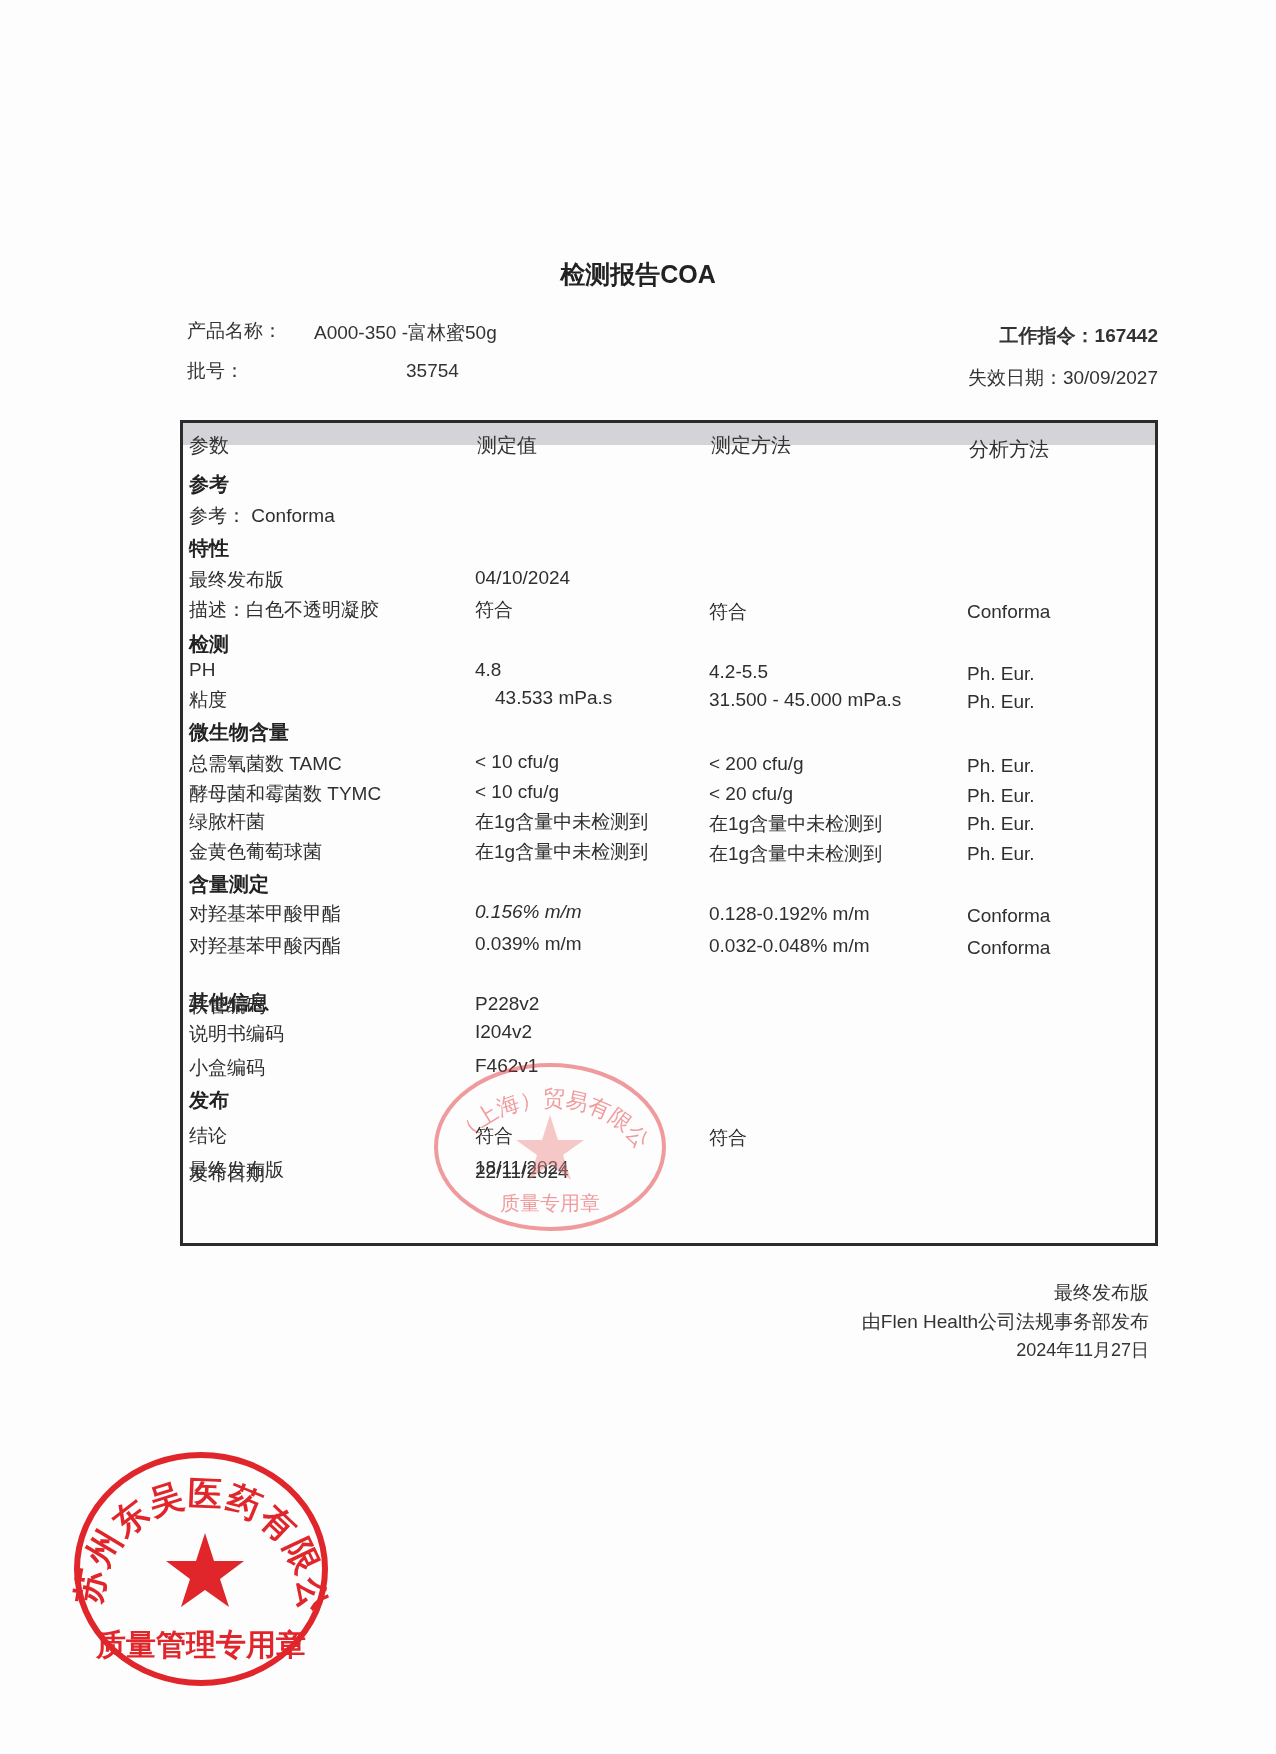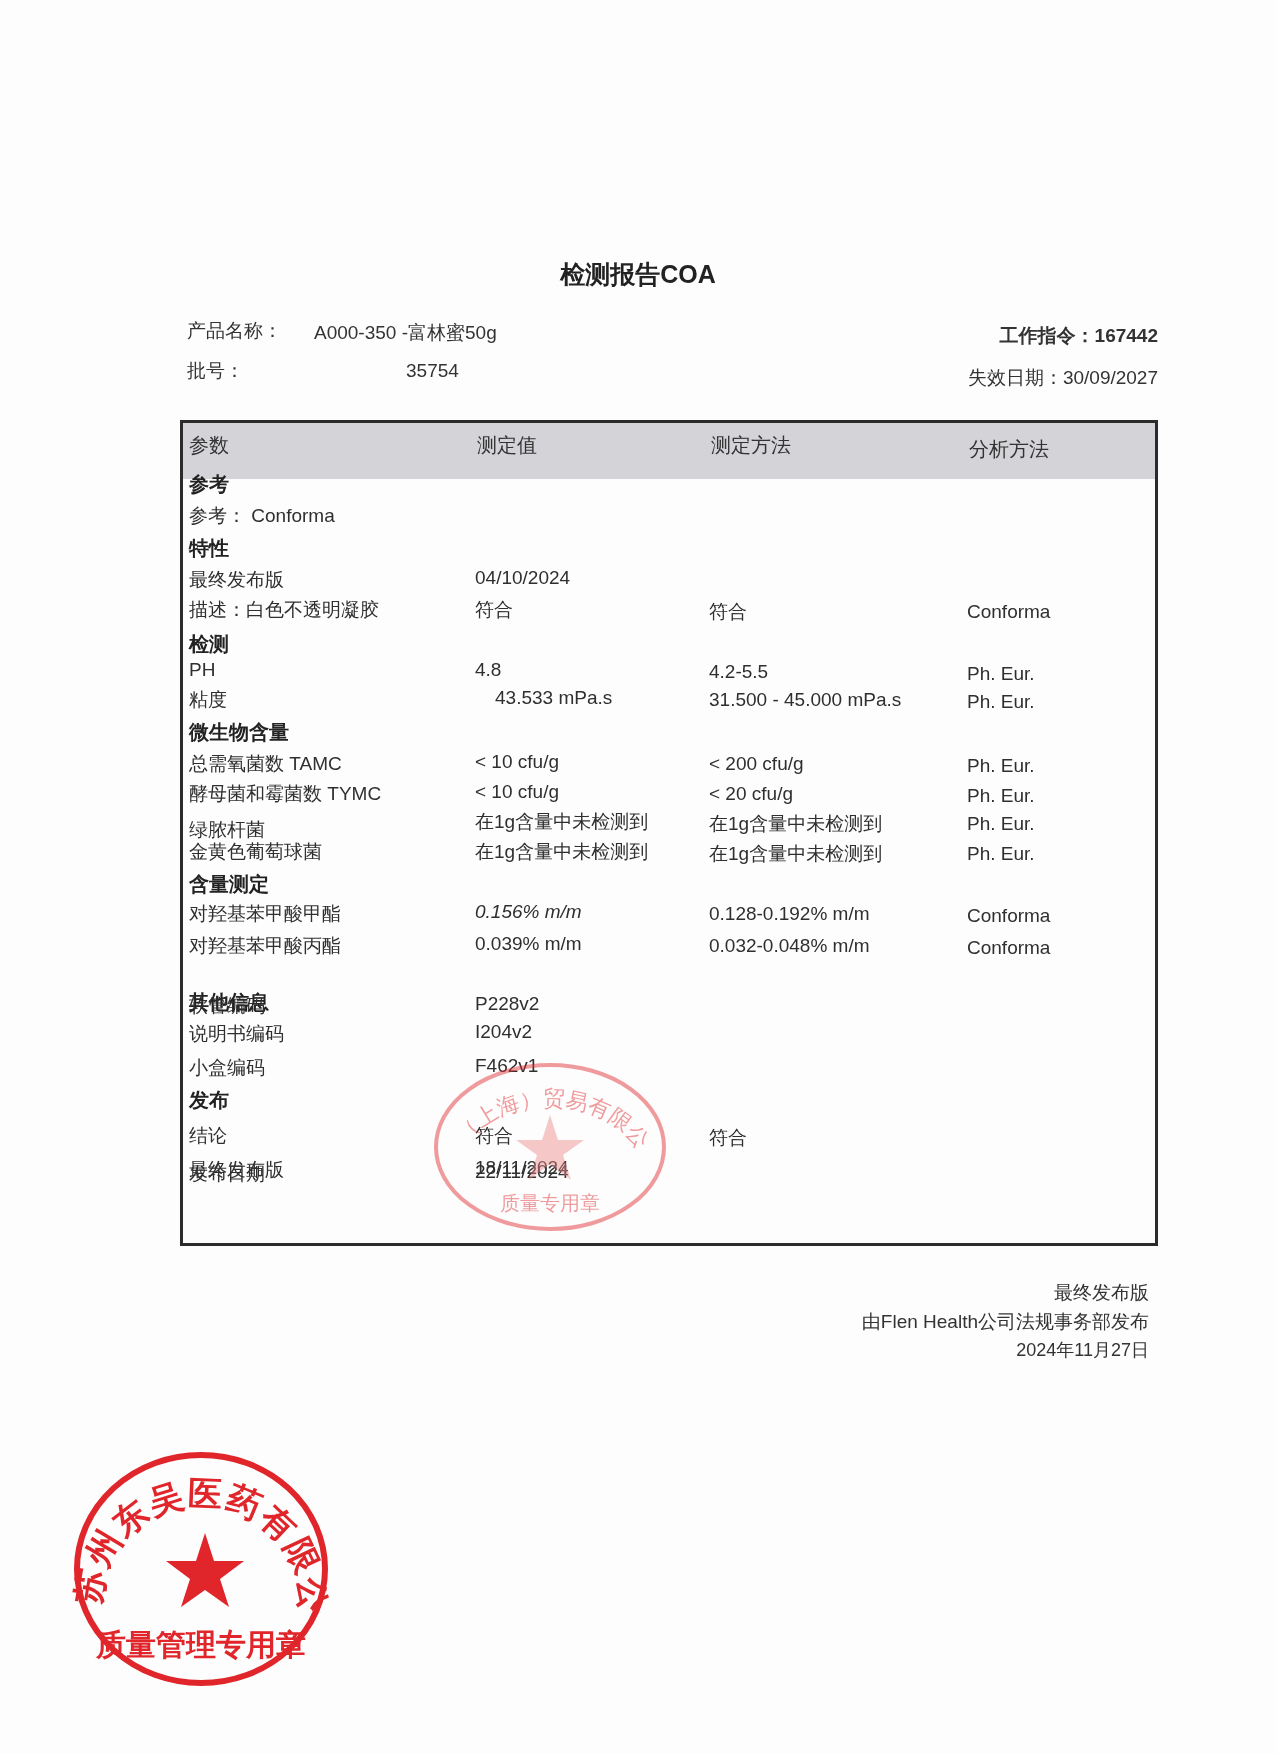--- a/index.html
+++ b/index.html
@@ -20,21 +20,21 @@
   .meta-right { text-align: right; }
 
   .table-box {
     position: absolute; left: 180px; top: 420px;
     width: 978px; height: 826px;
     border: 3px solid #2b2b2b;
     box-sizing: border-box;
     background: transparent;
   }
   .table-head {
-    position: absolute; left: 0; top: 0; right: 0; height: 56px;
+    position: absolute; left: 0; top: 0; right: 0; height: 22px;
     background: #d4d4d8;
   }
   .cell { position: absolute; white-space: nowrap; font-size: 19px; color: #2f2f2f; }
   .hcell { font-size: 20px; color: #333; top: 9px; }
   .section { font-weight: bold; font-size: 20px; color: #222; }
 
   .footer { font-size: 19px; color: #333; text-align: right; right: 127px; }
 
   .stamp-big {
     position: absolute; left: 72px; top: 1450px; width: 258px; height: 238px;
@@ -117,21 +117,21 @@
         <span class="cell" style="left: 526px; top: 330px;">&lt; 200 cfu/g</span>
         <span class="cell" style="left: 784px; top: 332px;">Ph. Eur.</span>
       </div>
       <div>
         <span class="cell" style="left: 6px; top: 358px;">酵母菌和霉菌数 TYMC</span>
         <span class="cell" style="left: 292px; top: 358px;">&lt; 10 cfu/g</span>
         <span class="cell" style="left: 526px; top: 360px;">&lt; 20 cfu/g</span>
         <span class="cell" style="left: 784px; top: 362px;">Ph. Eur.</span>
       </div>
       <div>
-        <span class="cell" style="left: 6px; top: 386px; margin-top: 8px;">绿脓杆菌</span>
+        <span class="cell" style="left: 6px; top: 386px;">绿脓杆菌</span>
         <span class="cell" style="left: 292px; top: 386px;">在1g含量中未检测到</span>
         <span class="cell" style="left: 526px; top: 388px;">在1g含量中未检测到</span>
         <span class="cell" style="left: 784px; top: 390px;">Ph. Eur.</span>
       </div>
       <div>
         <span class="cell" style="left: 6px; top: 416px;">金黄色葡萄球菌</span>
         <span class="cell" style="left: 292px; top: 416px;">在1g含量中未检测到</span>
         <span class="cell" style="left: 526px; top: 418px;">在1g含量中未检测到</span>
         <span class="cell" style="left: 784px; top: 420px;">Ph. Eur.</span>
       </div>

